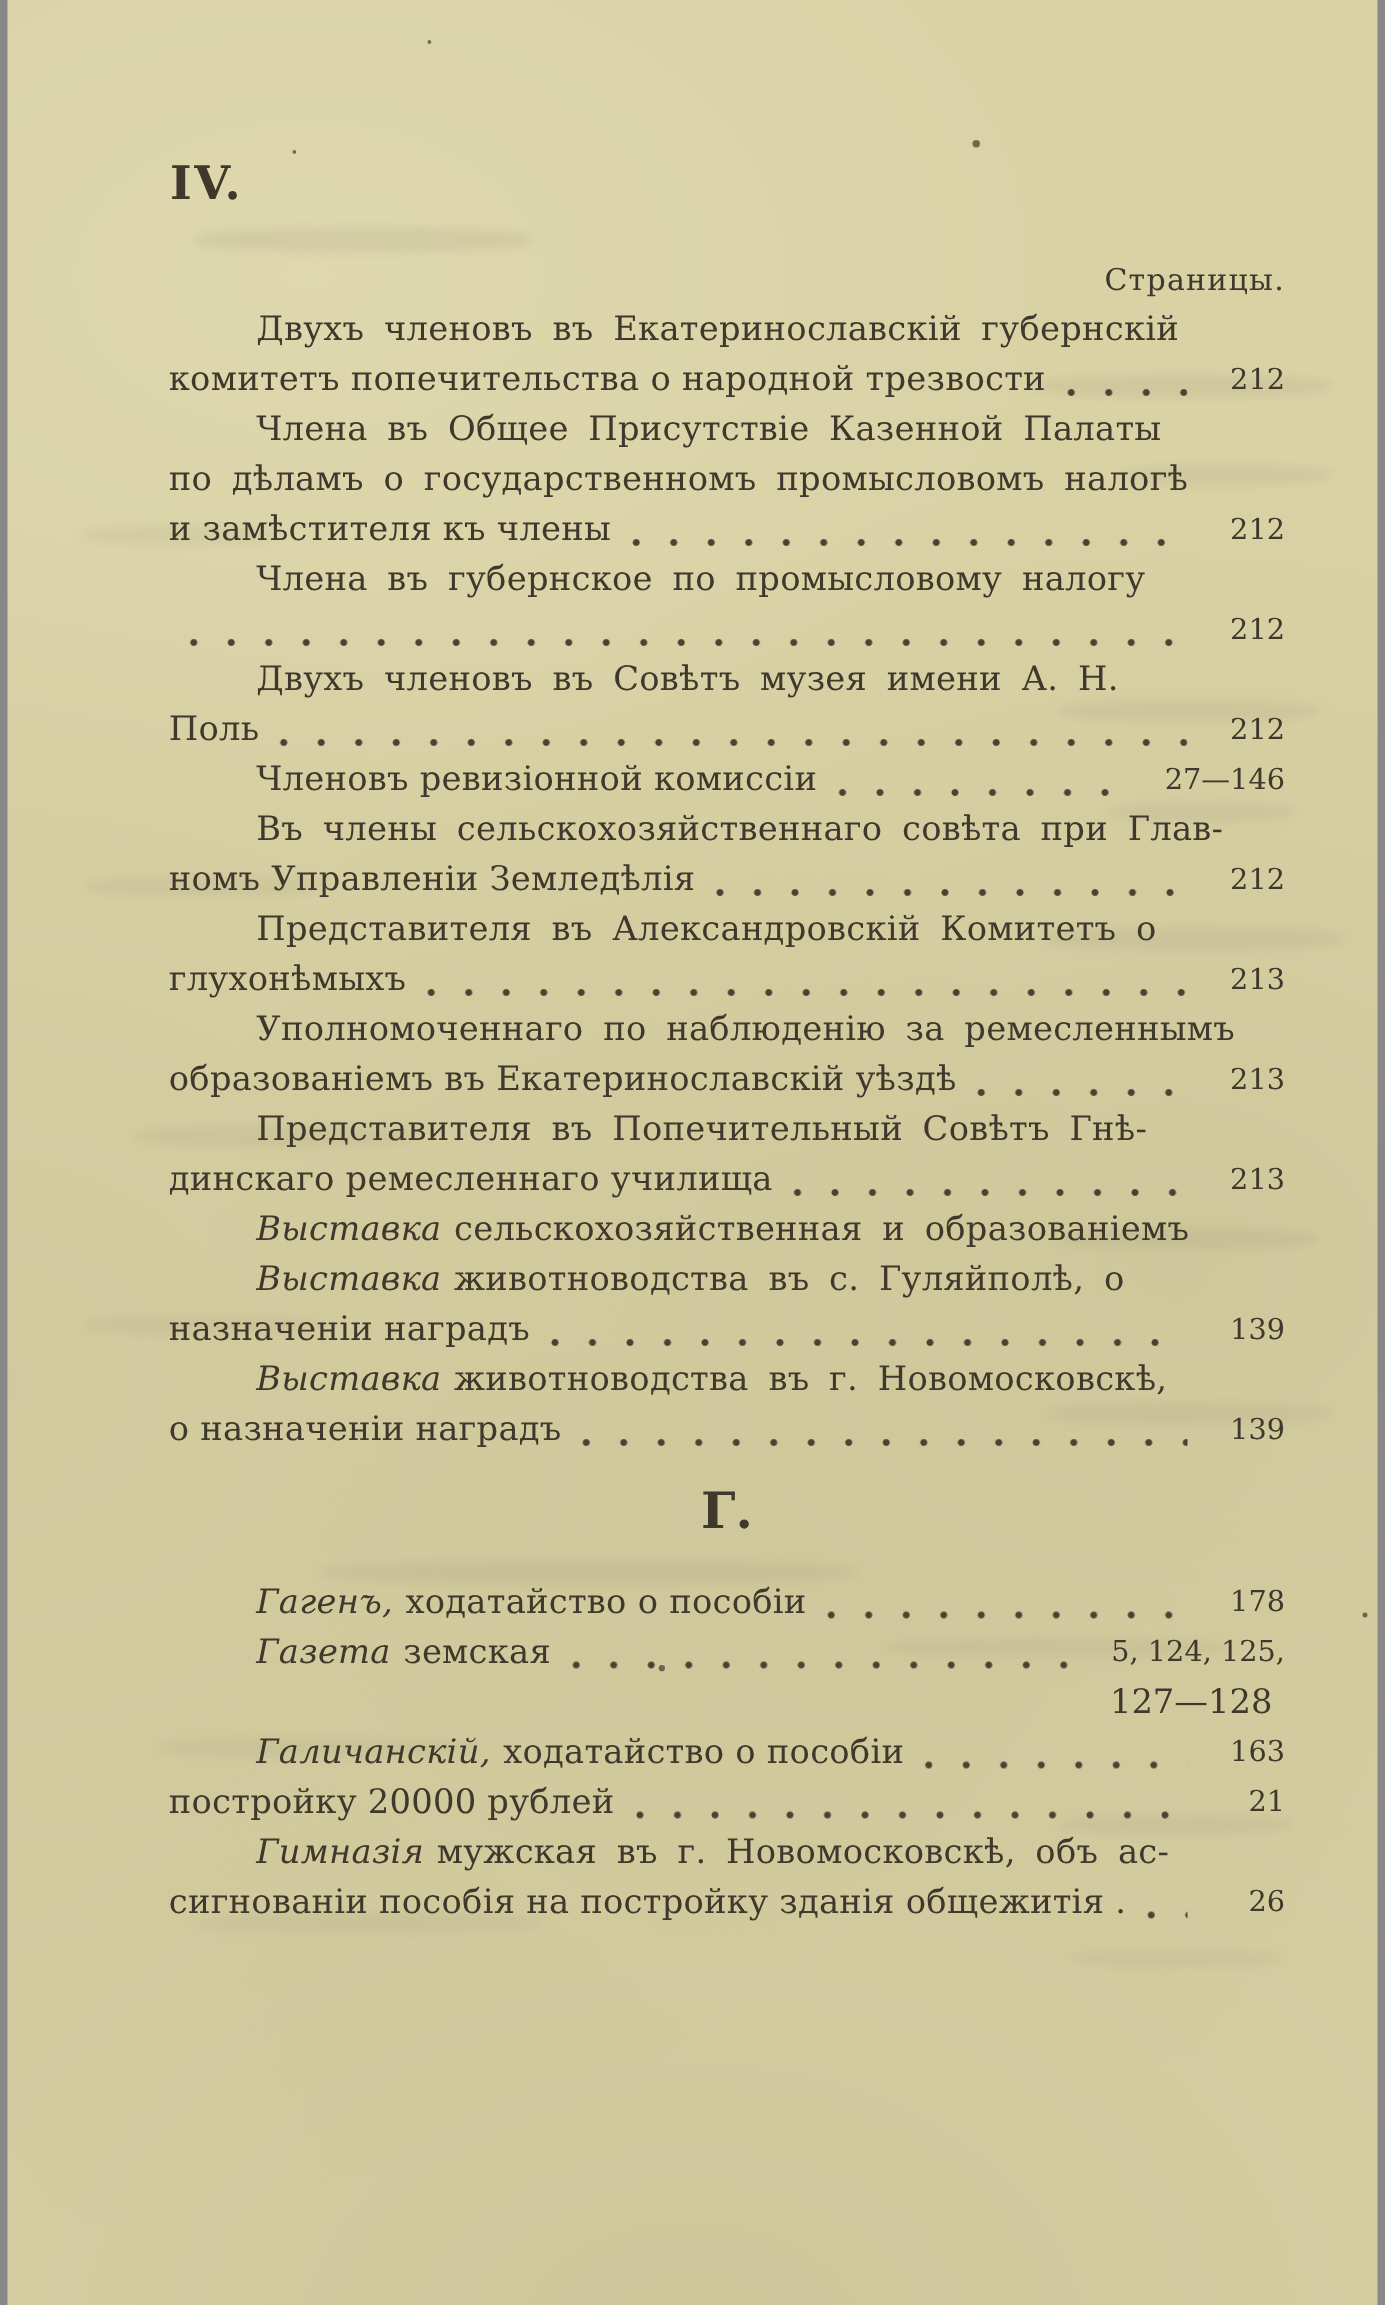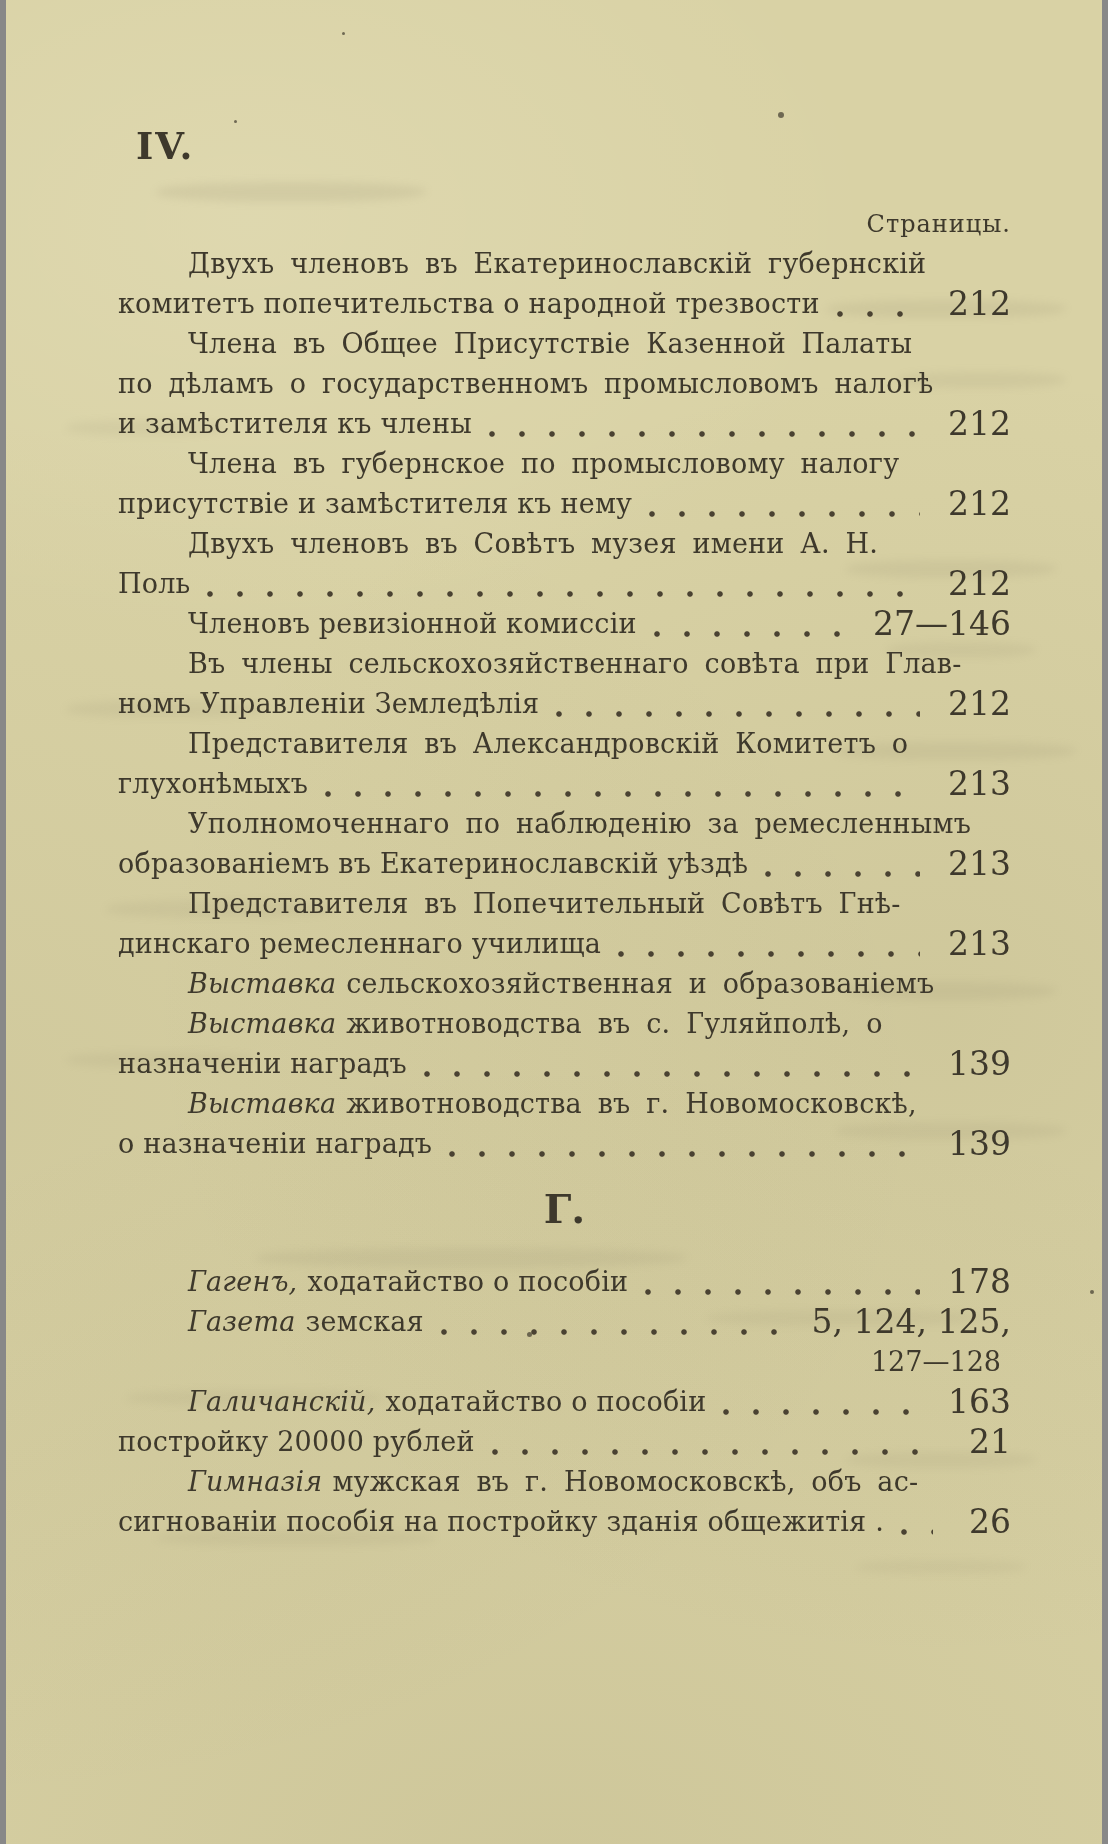--- a/index.html
+++ b/index.html
@@ -15,21 +15,21 @@
       radial-gradient(1100px 900px at 85% 55%, rgba(118,108,66,0.10), rgba(118,108,66,0) 72%),
       radial-gradient(1500px 1100px at 50% 102%, rgba(108,98,58,0.10), rgba(108,98,58,0) 75%),
       radial-gradient(1400px 1000px at -5% 60%, rgba(108,98,58,0.08), rgba(108,98,58,0) 70%),
       #d9d2a5;
   }
   .corner{
     position:absolute; left:130px; top:124px;
     font-size:37px; font-weight:700; letter-spacing:2px;
   }
   .content{
-    position:absolute; left:112px; top:204px; width:893px;
+    position:absolute; left:129px; top:204px; width:893px;
   }
   .col-header{
     height:40px; line-height:40px;
     font-size:24px; letter-spacing:1px;
     text-align:right;
   }
   .line{
     height:40px; line-height:40px;
     font-size:27px; letter-spacing:0.2px;
     white-space:nowrap;
@@ -45,21 +45,21 @@
   .lastline .txt.ind{ padding-left:70px; }
   .leader{
     flex:1 1 auto; min-width:20px; height:40px;
     margin:0 28px 0 16px;
     background-image:radial-gradient(circle at 4px 30px, #4a4232 2.3px, rgba(74,66,50,0) 3.2px);
     background-size:30px 40px;
     background-repeat:repeat-x;
   }
   .pagenum{
     flex:0 0 auto; min-width:50px;
-    line-height:40px; font-size:33px;
+    line-height:40px; font-size:23px;
     text-align:right;
   }
   .overflow-line{
     height:40px; line-height:40px; font-size:27px;
     text-align:right; padding-right:10px;
   }
   .section-header{
     height:58px; line-height:58px;
     margin:16px 0 24px 0;
     text-align:center;
@@ -123,21 +123,20 @@
             <div class="line full">по дѣламъ о государственномъ промысловомъ налогѣ</div>
             <div class="lastline">
               <span class="txt">и замѣстителя къ члены</span>
               <span class="leader"></span>
               <span class="pagenum">212</span>
             </div>
           </div>
           <div class="entry">
             <div class="line full indented">Члена въ губернское по промысловому налогу</div>
             <div class="lastline">
-              <span class="txt">присутствіе и замѣстителя къ нему</span>
               <span class="leader"></span>
               <span class="pagenum">212</span>
             </div>
           </div>
           <div class="entry">
             <div class="line full indented">Двухъ членовъ въ Совѣтъ музея имени А. Н.</div>
             <div class="lastline">
               <span class="txt">Поль</span>
               <span class="leader"></span>
               <span class="pagenum">212</span>

